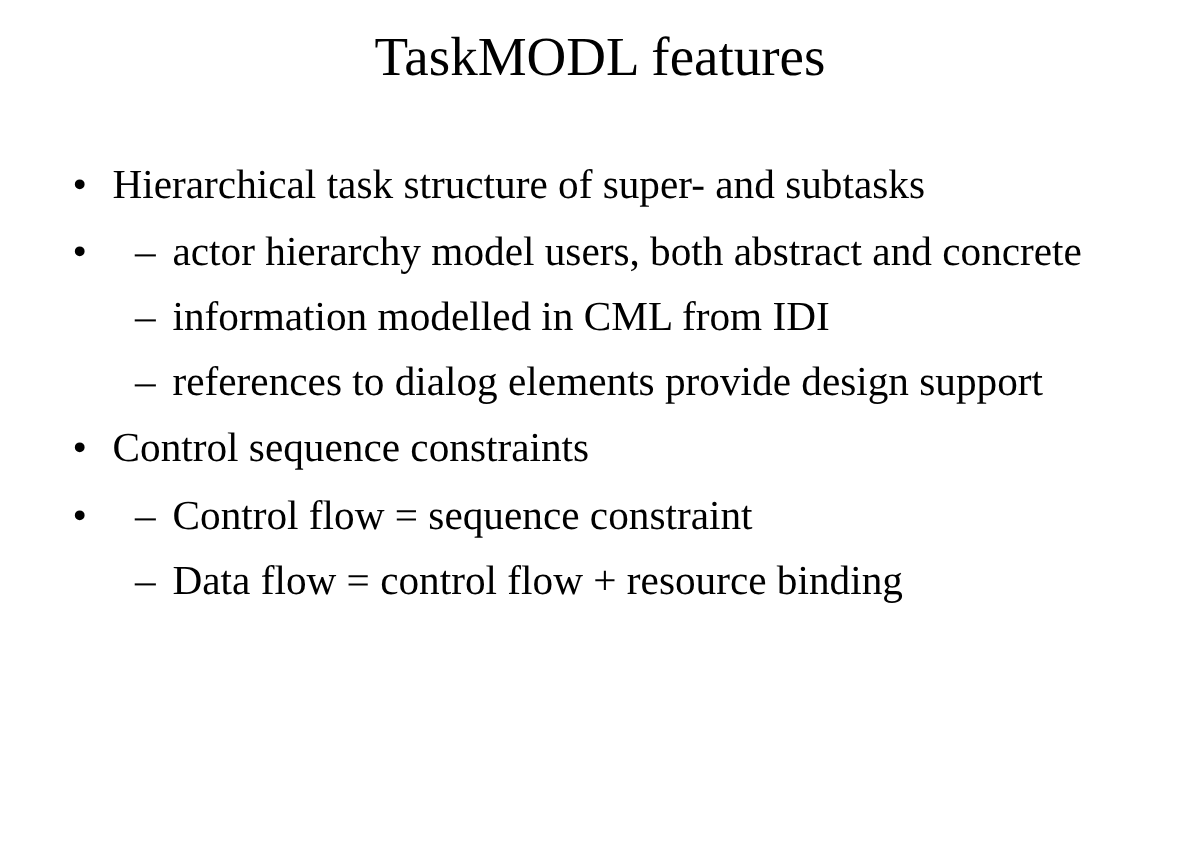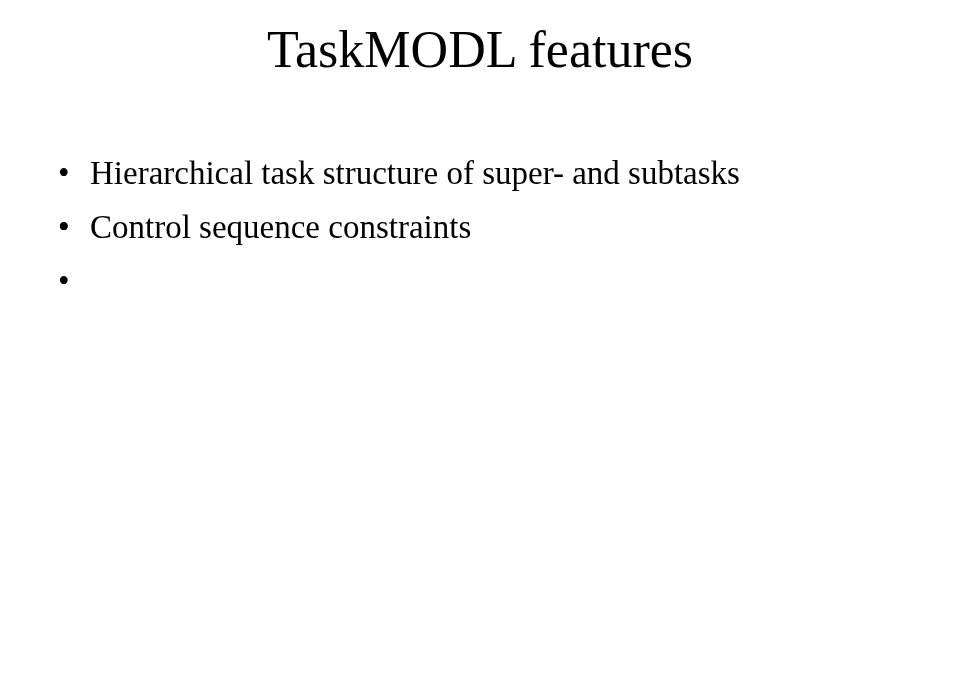--- a/index.html
+++ b/index.html
@@ -11,23 +11,23 @@
       width: 960px;
       height: 681px;
       background: #ffffff;
       font-family: "Times New Roman", Times, serif;
       color: #000000;
       padding: 20px 50px 40px 50px;
       overflow: hidden;
     }
     .title {
       text-align: center;
-      font-size: 52px;
+      font-size: 44px;
       font-weight: normal;
-      margin-bottom: 71px;
+      margin-bottom: 54px;
     }
     .content {
       font-size: 33px;
       line-height: 1.45;
     }
     ul {
       list-style: none;
     }
     .level1 > li {
       position: relative;
@@ -61,20 +61,39 @@
 <body>
 
 <h1 class="title">TaskMODL features</h1>
 
 <div class="content">
   <ul class="level1">
     <li>
       <span>Hierarchical task structure of super- and subtasks</span>
     </li>
     <li>
+      <ul class="level2">
+        <li>
+          <span>actor hierarchy model users, both abstract and concrete</span>
+        </li>
+        <li>
+          <span>information modelled in CML from IDI</span>
+        </li>
+        <li>
+          <span>references to dialog elements provide design support</span>
+        </li>
+      </ul>
     </li>
     <li>
       <span>Control sequence constraints</span>
     </li>
     <li>
+      <ul class="level2">
+        <li>
+          <span>Control flow = sequence constraint</span>
+        </li>
+        <li>
+          <span>Data flow = control flow + resource binding</span>
+        </li>
+      </ul>
     </li>
   </ul>
 </div>
 
 </body></html>

